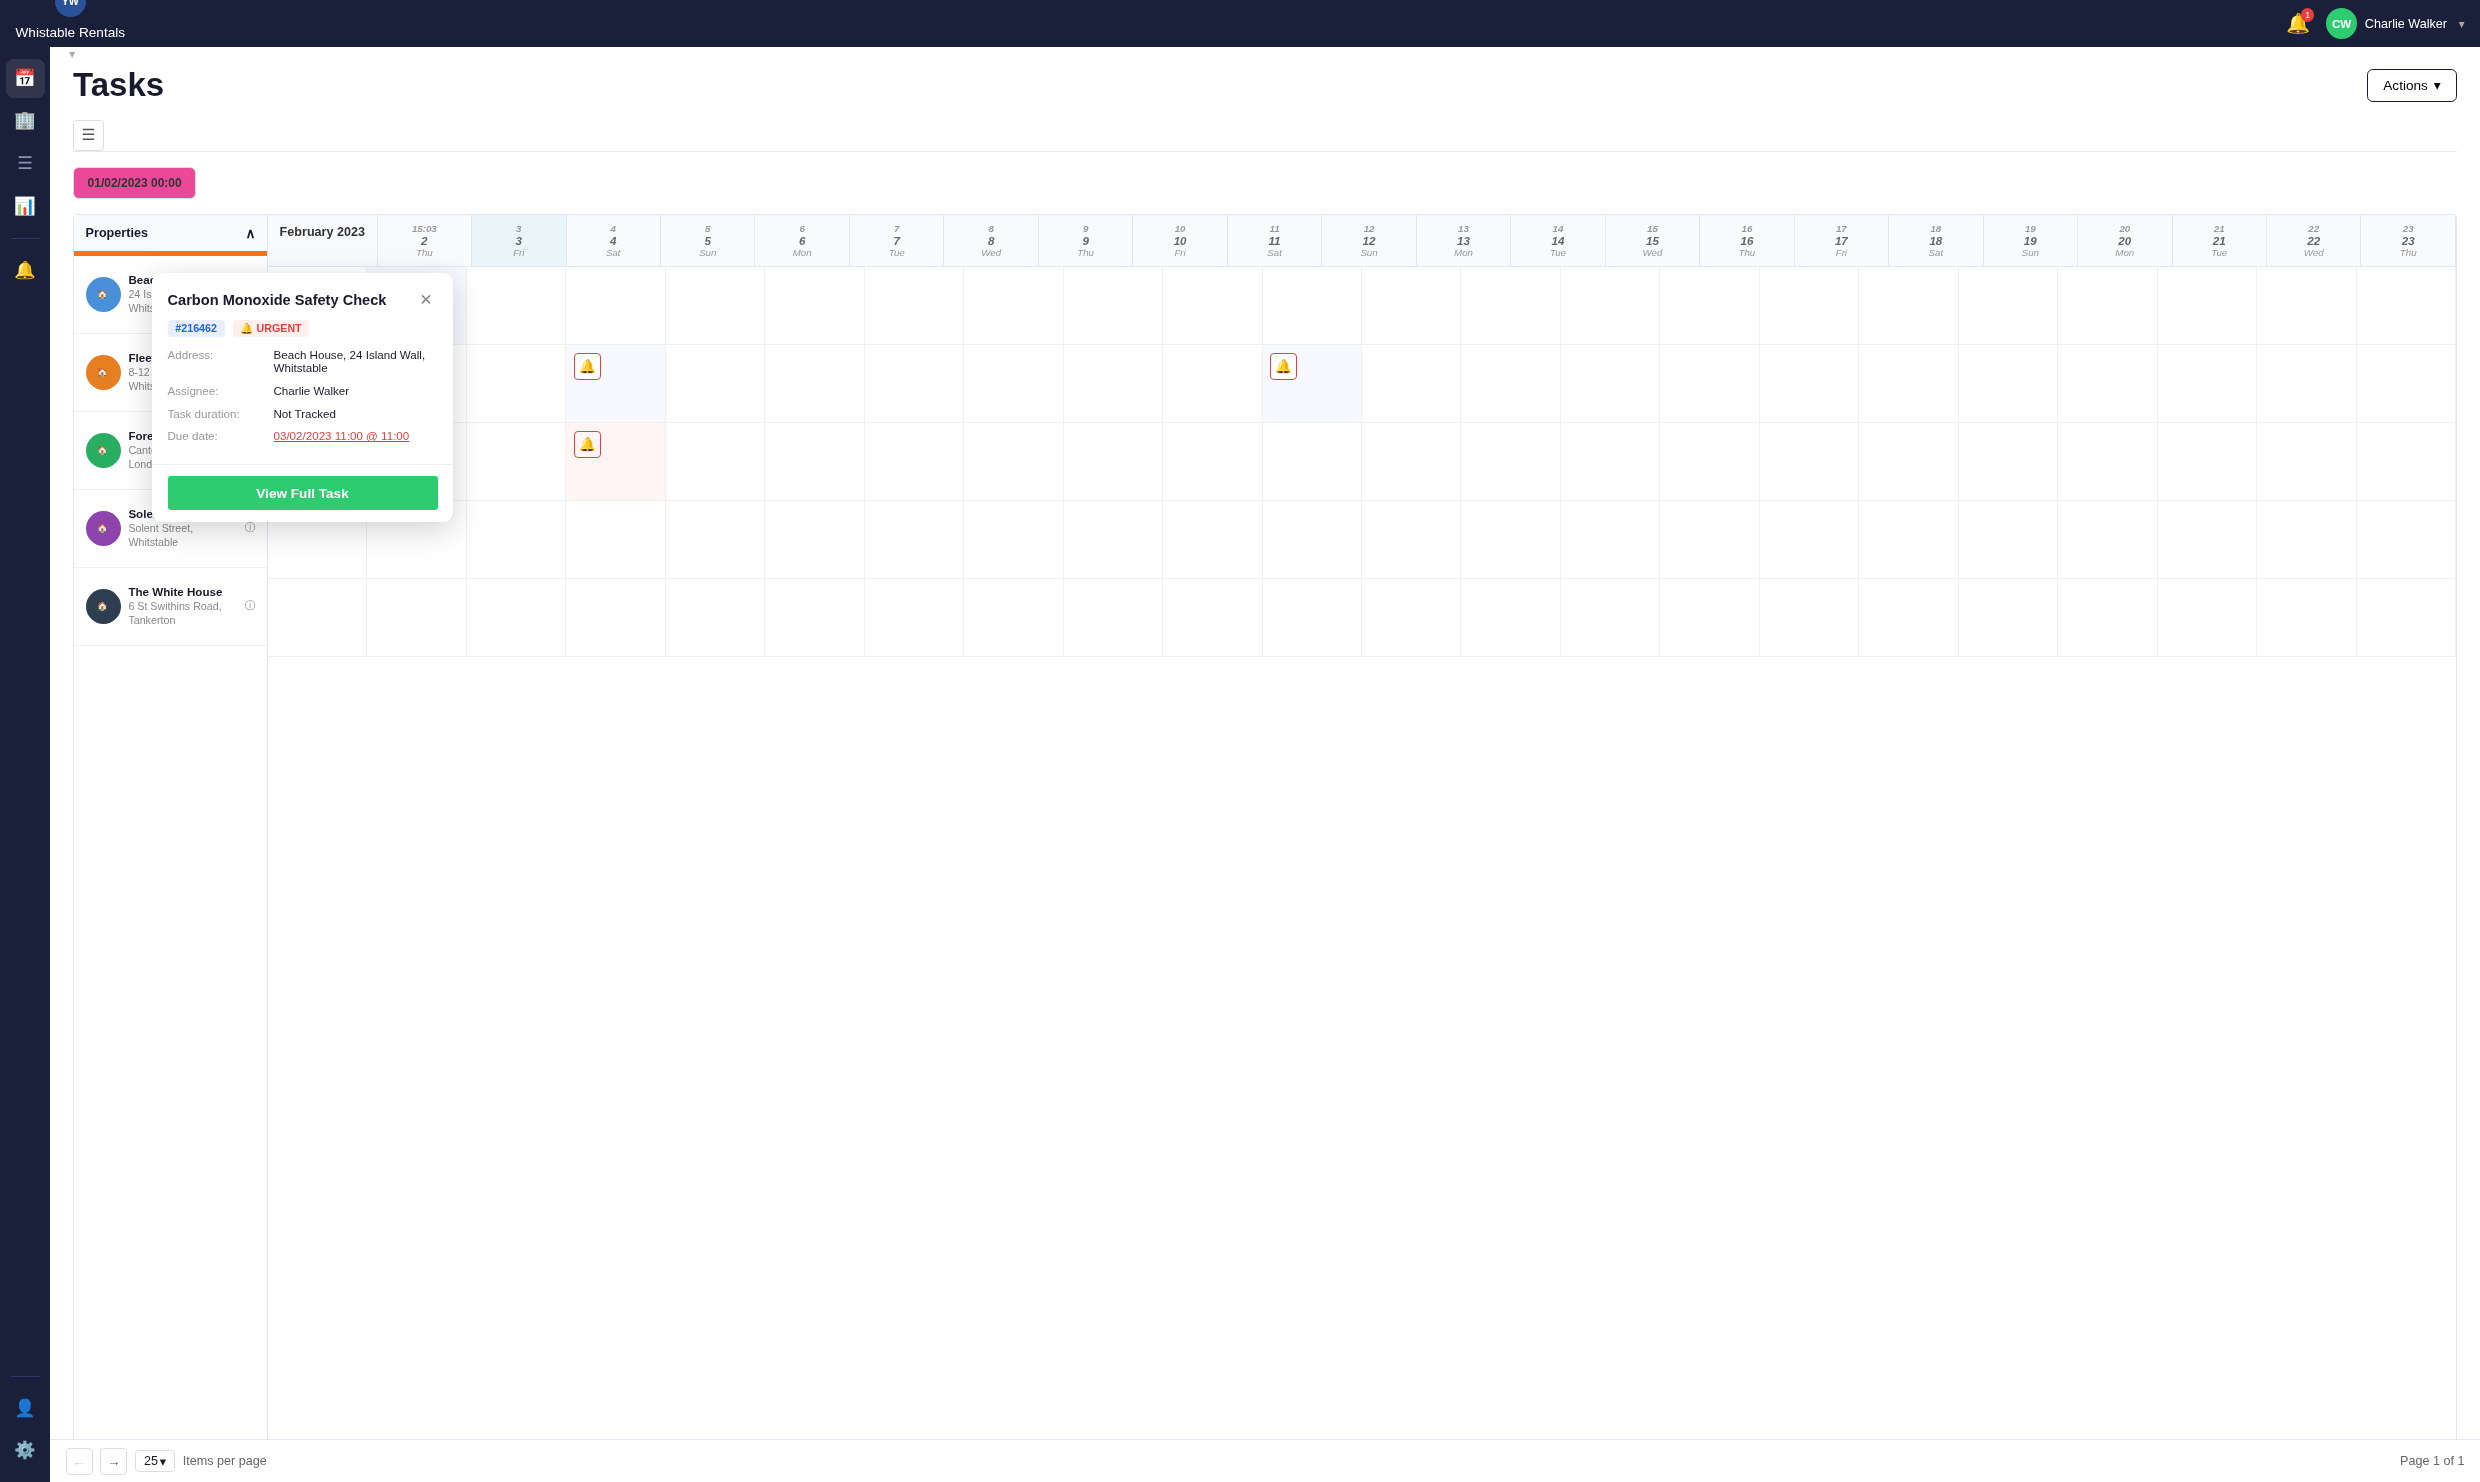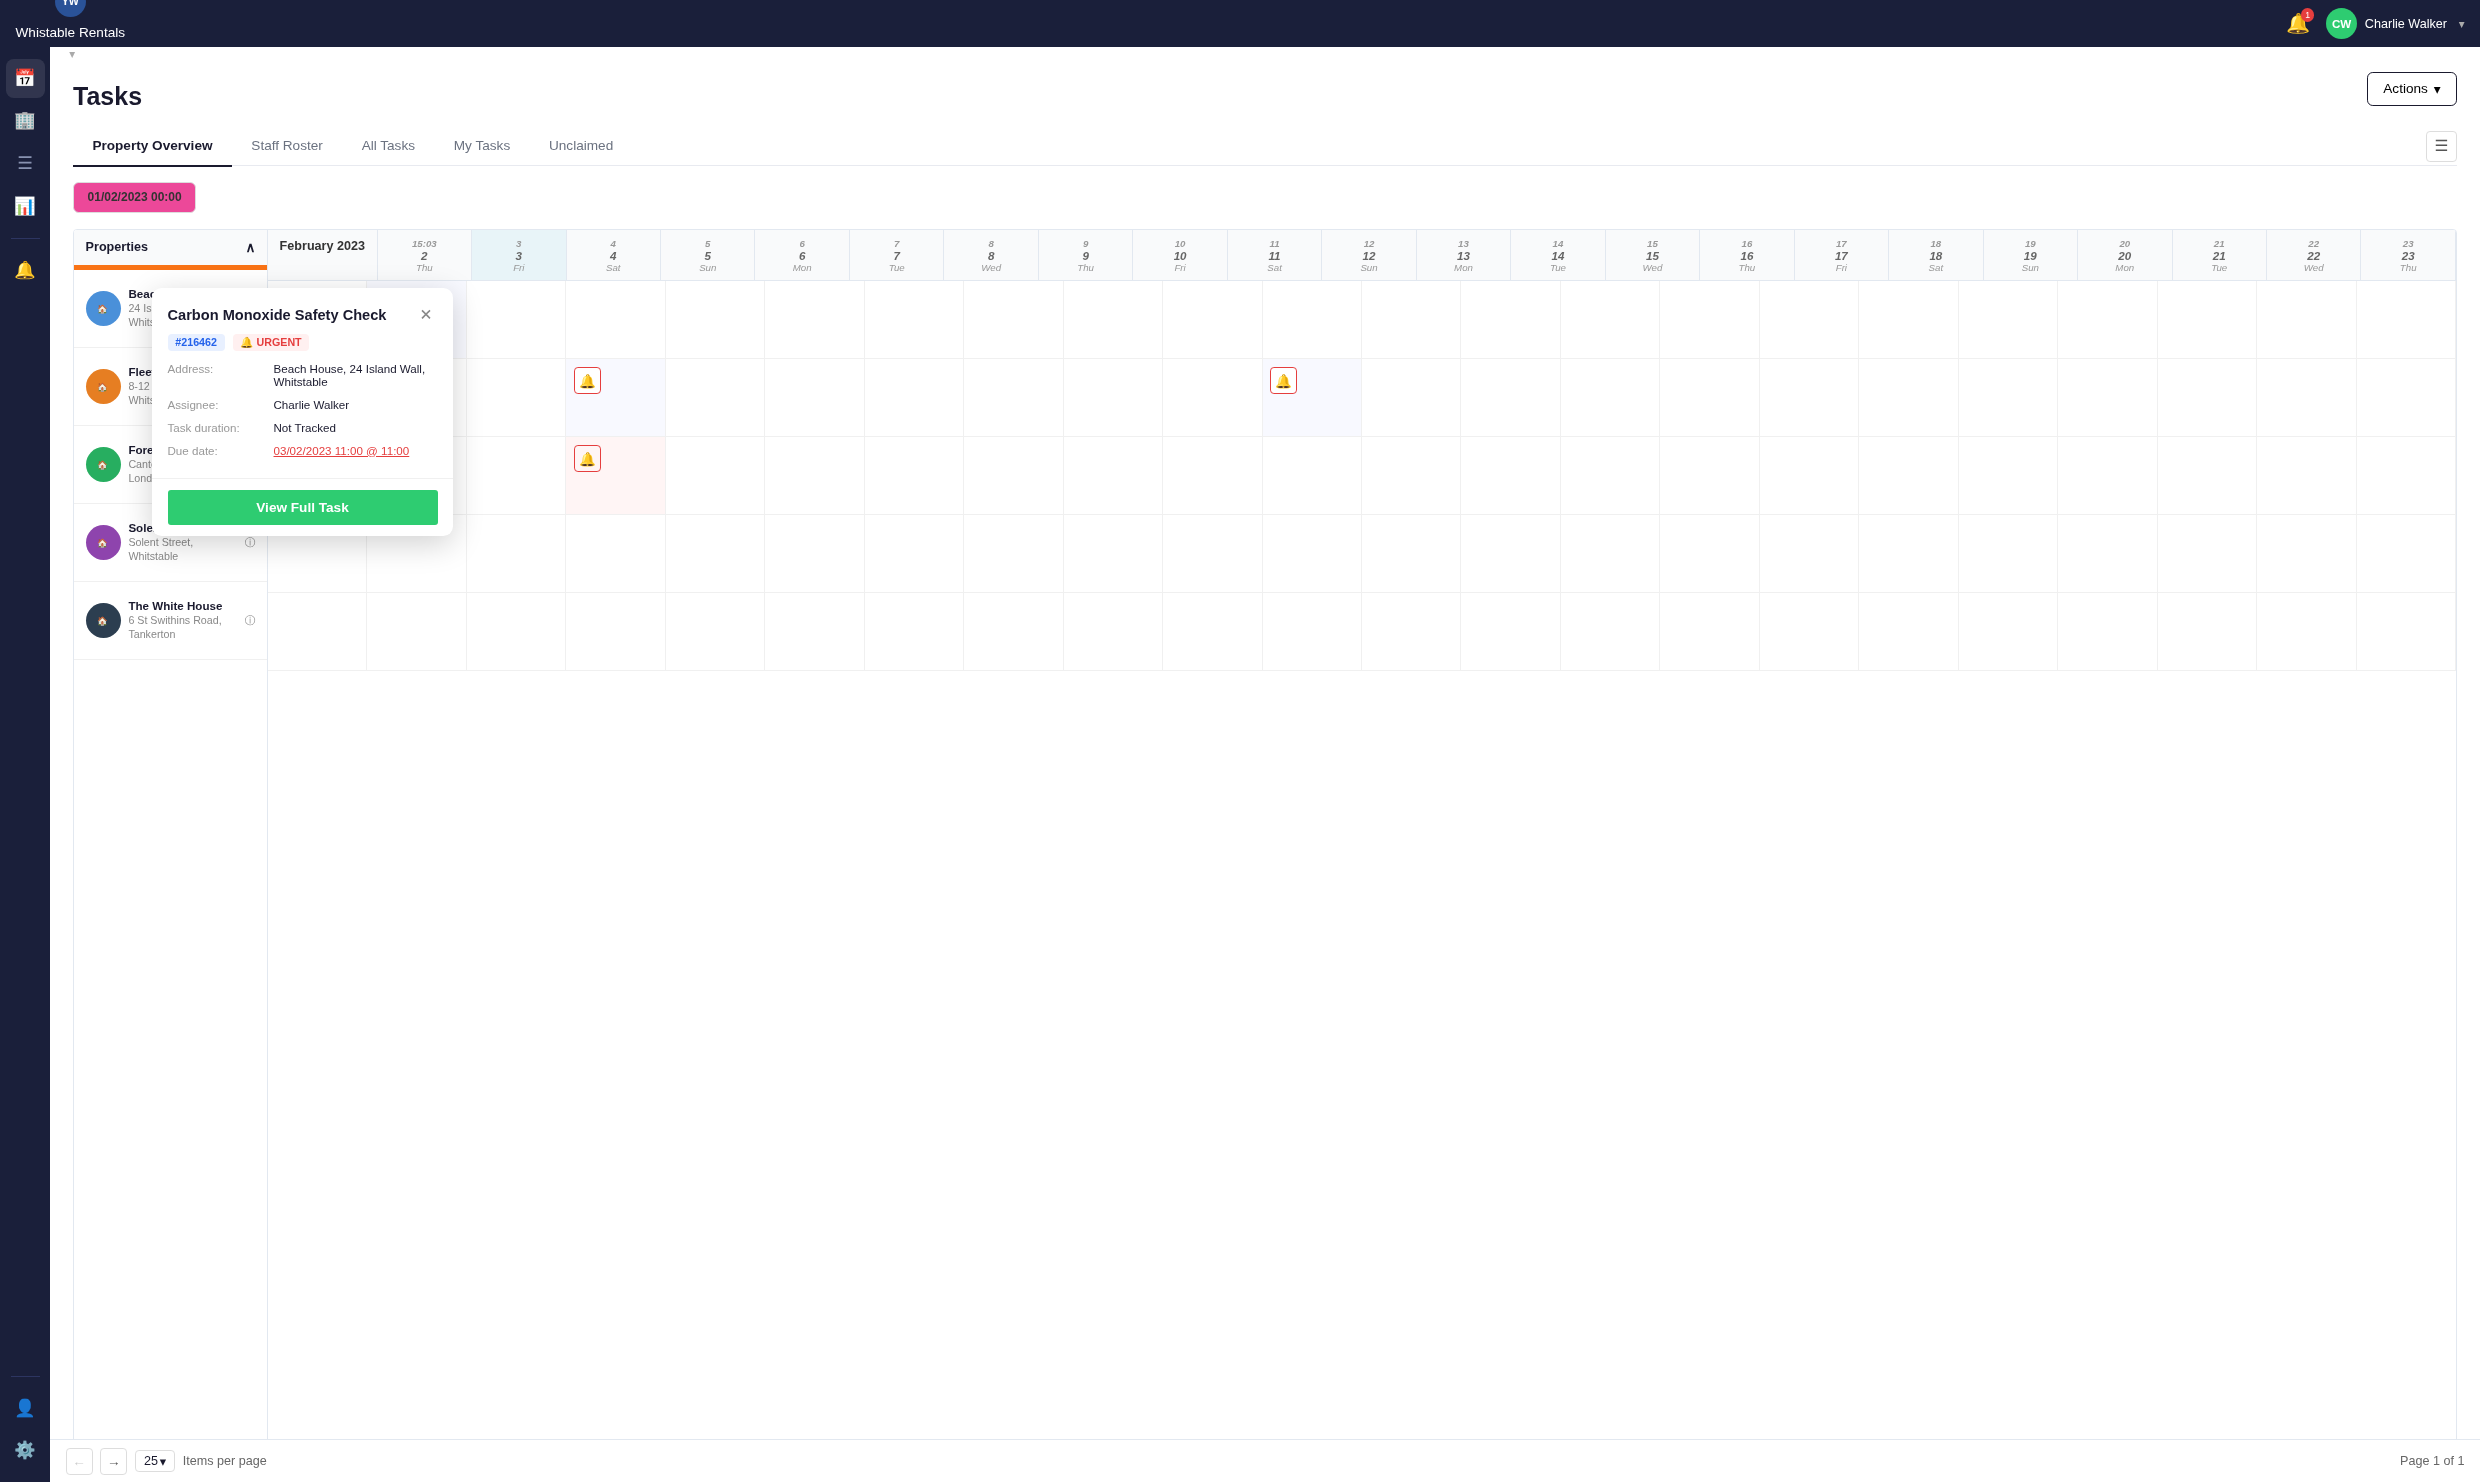--- a/index.html
+++ b/index.html
@@ -61,21 +61,21 @@
       padding: 19.4px 23px;
       min-height: calc(100vh - 47px);
       background: white;
     }
 
     
     .page-header {
       display: flex; align-items: center; justify-content: space-between;
       margin-bottom: 15.5px;
     }
-    .page-title { font-size: 25px; font-weight: 600; color: #1a1a2e; margin-top: 16px; }
+    .page-title { font-size: 33px; font-weight: 600; color: #1a1a2e; }
     .actions-button {
       display: flex; align-items: center; gap: 5.8px;
       border: 1.5px solid #1a1a2e; padding: 7.8px 15.5px; border-radius: 5.8px;
       cursor: pointer; font-size: 13.6px; font-weight: 500; background: white;
     }
 
     
     .tabs {
       display: flex; align-items: center; border-bottom: 1.9px solid #e8eaf0;
       margin-bottom: 15.5px; justify-content: space-between;
@@ -307,27 +307,20 @@
 
   <div class="page-header">
     <h1 class="page-title">Tasks</h1>
     <button class="actions-button">
       <span>Actions</span>
       <span>▾</span>
     </button>
   </div>
 
   <div class="tabs">
-    <div class="tabs-left">
-      <div class="tab active">Property Overview</div>
-      <div class="tab">Staff Roster</div>
-      <div class="tab">All Tasks</div>
-      <div class="tab">My Tasks</div>
-      <div class="tab">Unclaimed</div>
-    </div>
     <div class="calendar-icon-btn">☰</div>
   </div>
 
   <div class="date-row">
     <div class="date-input">01/02/2023 00:00</div>
   </div>
 
   <div class="calendar-container" style="height: calc(100vh - 252px); min-height: 408px;">
 
     <div class="properties-sidebar">

